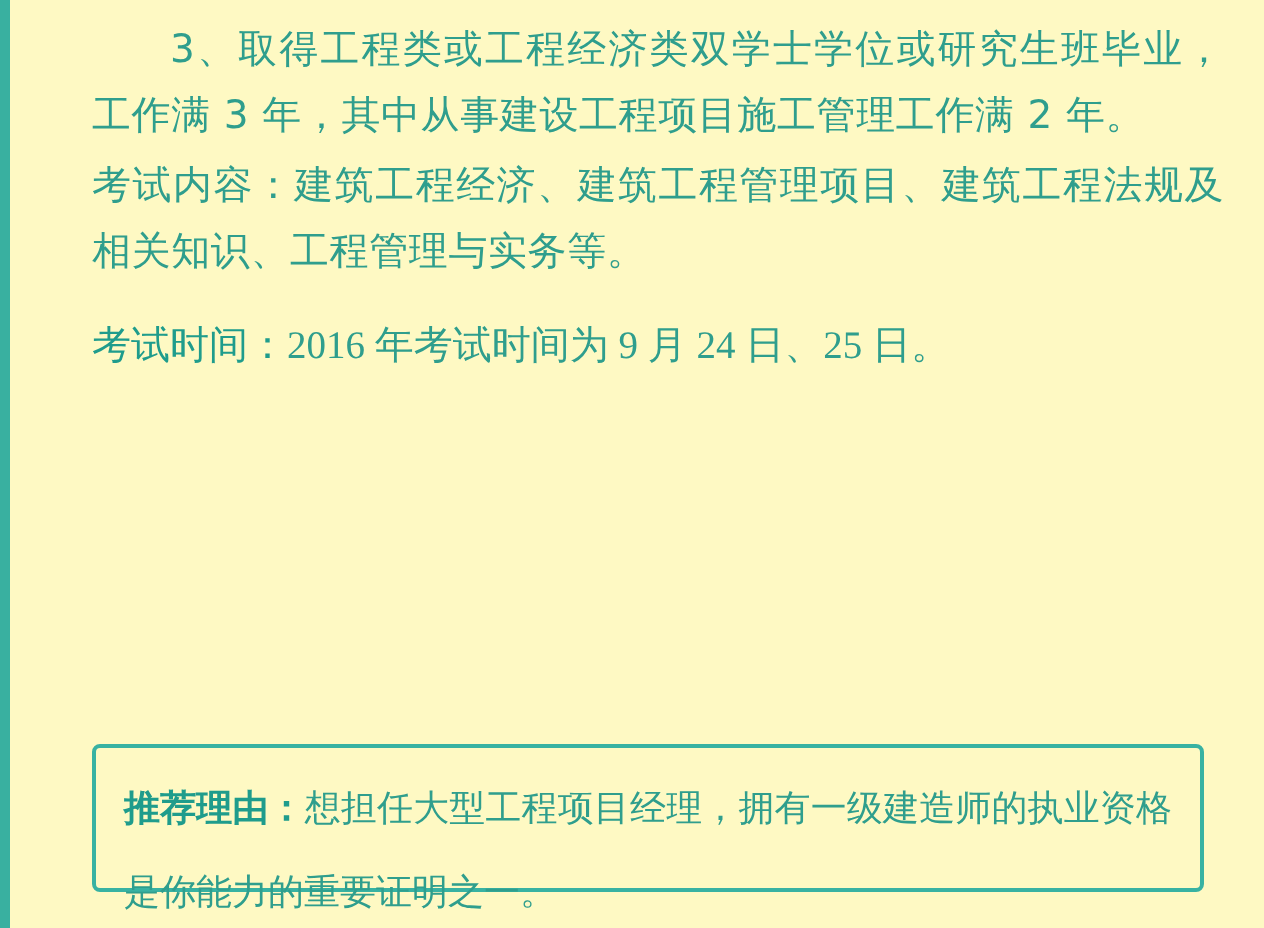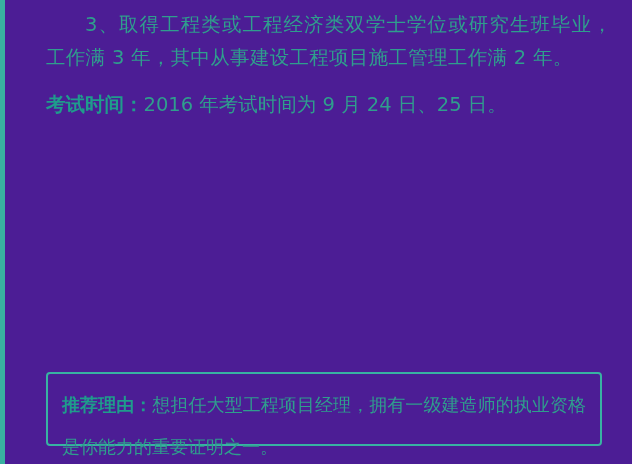--- a/index.html
+++ b/index.html
@@ -10,21 +10,21 @@
     width: 632px;
     height: 464px;
     background: #ffffff;
     font-family: "DejaVu Sans", "Liberation Sans", sans-serif;
     overflow: hidden;
   }
   .page {
     position: relative;
     width: 632px;
     height: 464px;
-    background: #4c1d95;
+    background: #fef9c3;
     box-sizing: border-box;
   }
   .left-rule {
     position: absolute;
     left: 0;
     top: 0;
     width: 5px;
     height: 464px;
     background: #39b0a0;
   }
@@ -47,24 +47,25 @@
   }
   .highlight-line {
     margin-top: 14px;
     margin-bottom: 12px;
     font-size: 19.5px;
     line-height: 33px;
     color: #2f9e8d;
   }
   .highlight-label {
     color: #1f9c8c;
-    font-weight: bold;
+    font-weight: normal;
   }
   .highlight-text {
     color: #2f9e8d;
+    font-family: Liberation Serif, serif;
   }
   .reason-box {
     position: absolute;
     left: 46px;
     top: 372px;
     width: 556px;
     height: 74px;
     border: 2px solid #38b2a2;
     border-radius: 4px;
     box-sizing: border-box;
@@ -90,20 +91,21 @@
 <div class="page">
 
   <div class="left-rule"></div>
 
   <div class="content">
 
     <p class="para indent">3、取得工程类或工程经济类双学士学位或研究生班毕业，工作满 3 年，其中从事建设工程项目施工管理工作满 2 年。</p>
 
 
 
+    <p class="para">考试内容：建筑工程经济、建筑工程管理项目、建筑工程法规及相关知识、工程管理与实务等。</p>
 
     <div class="highlight-line">
       <span class="highlight-label">考试时间：</span><span class="highlight-text">2016 年考试时间为 9 月 24 日、25 日。</span>
     </div>
 
   </div>
 
   <div class="reason-box">
     <div class="reason-inner">
       <span class="reason-label">推荐理由：</span><span class="reason-text">想担任大型工程项目经理，拥有一级建造师的执业资格是你能力的重要证明之一。</span>

